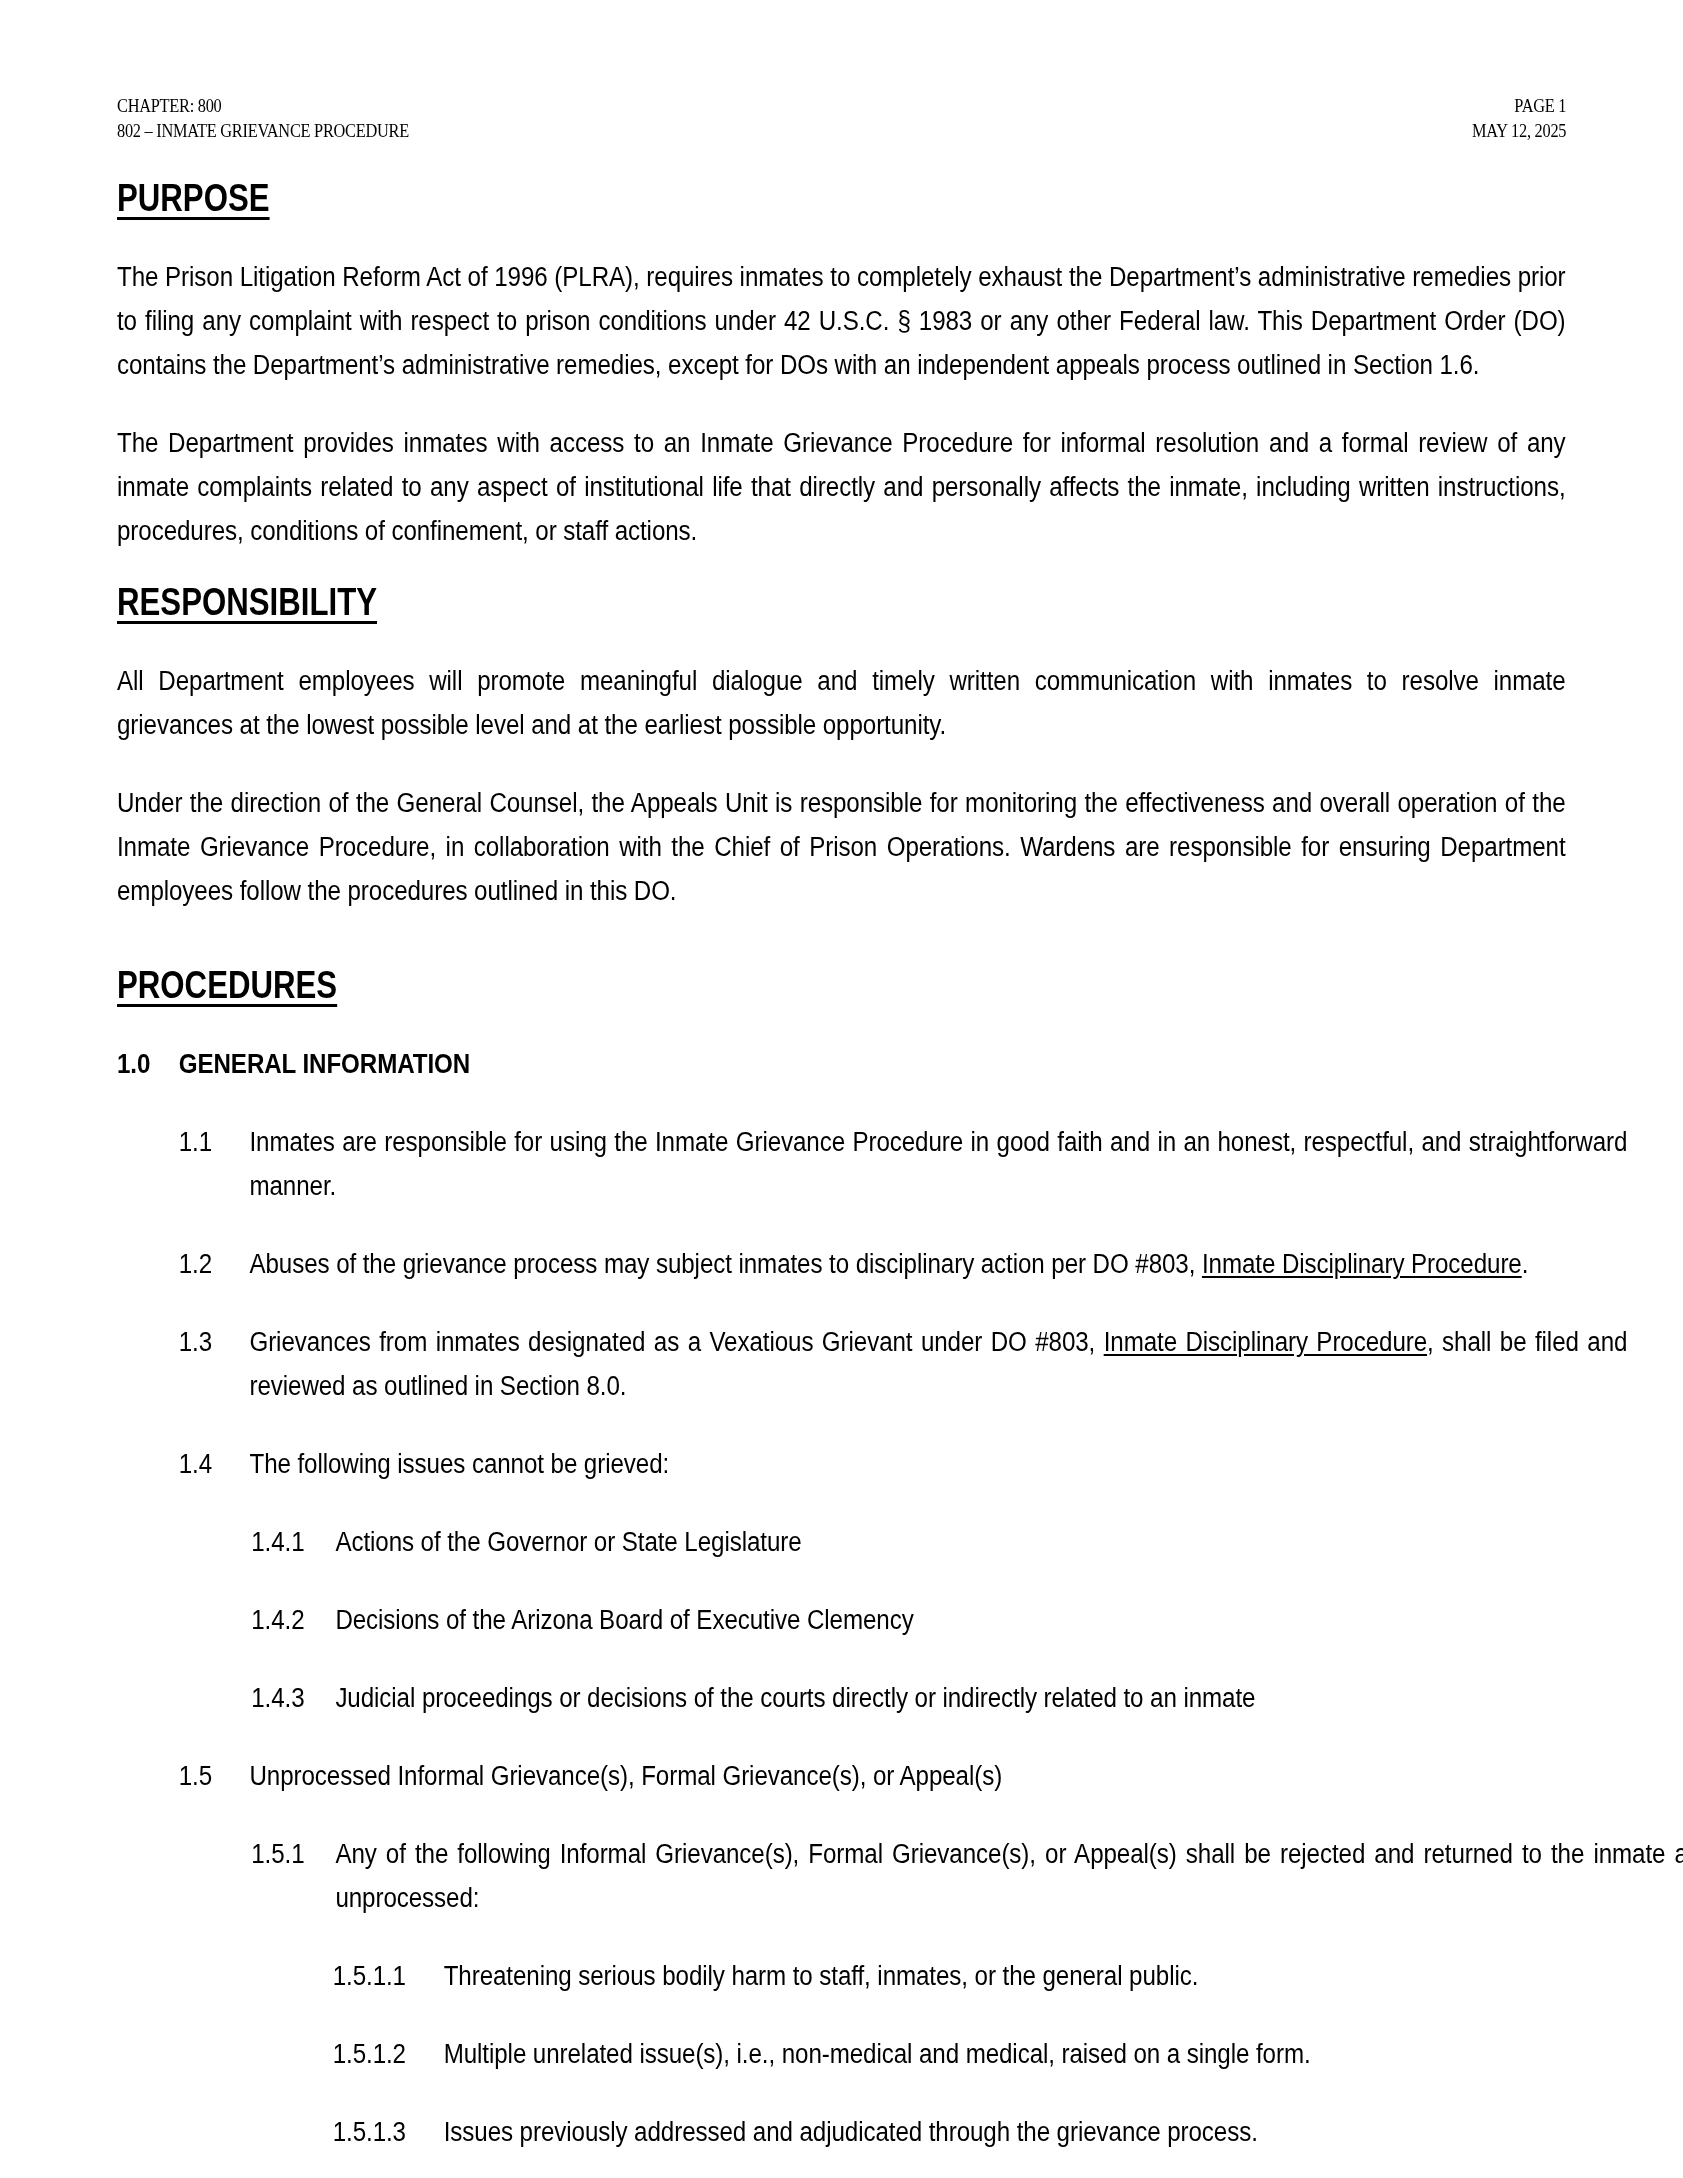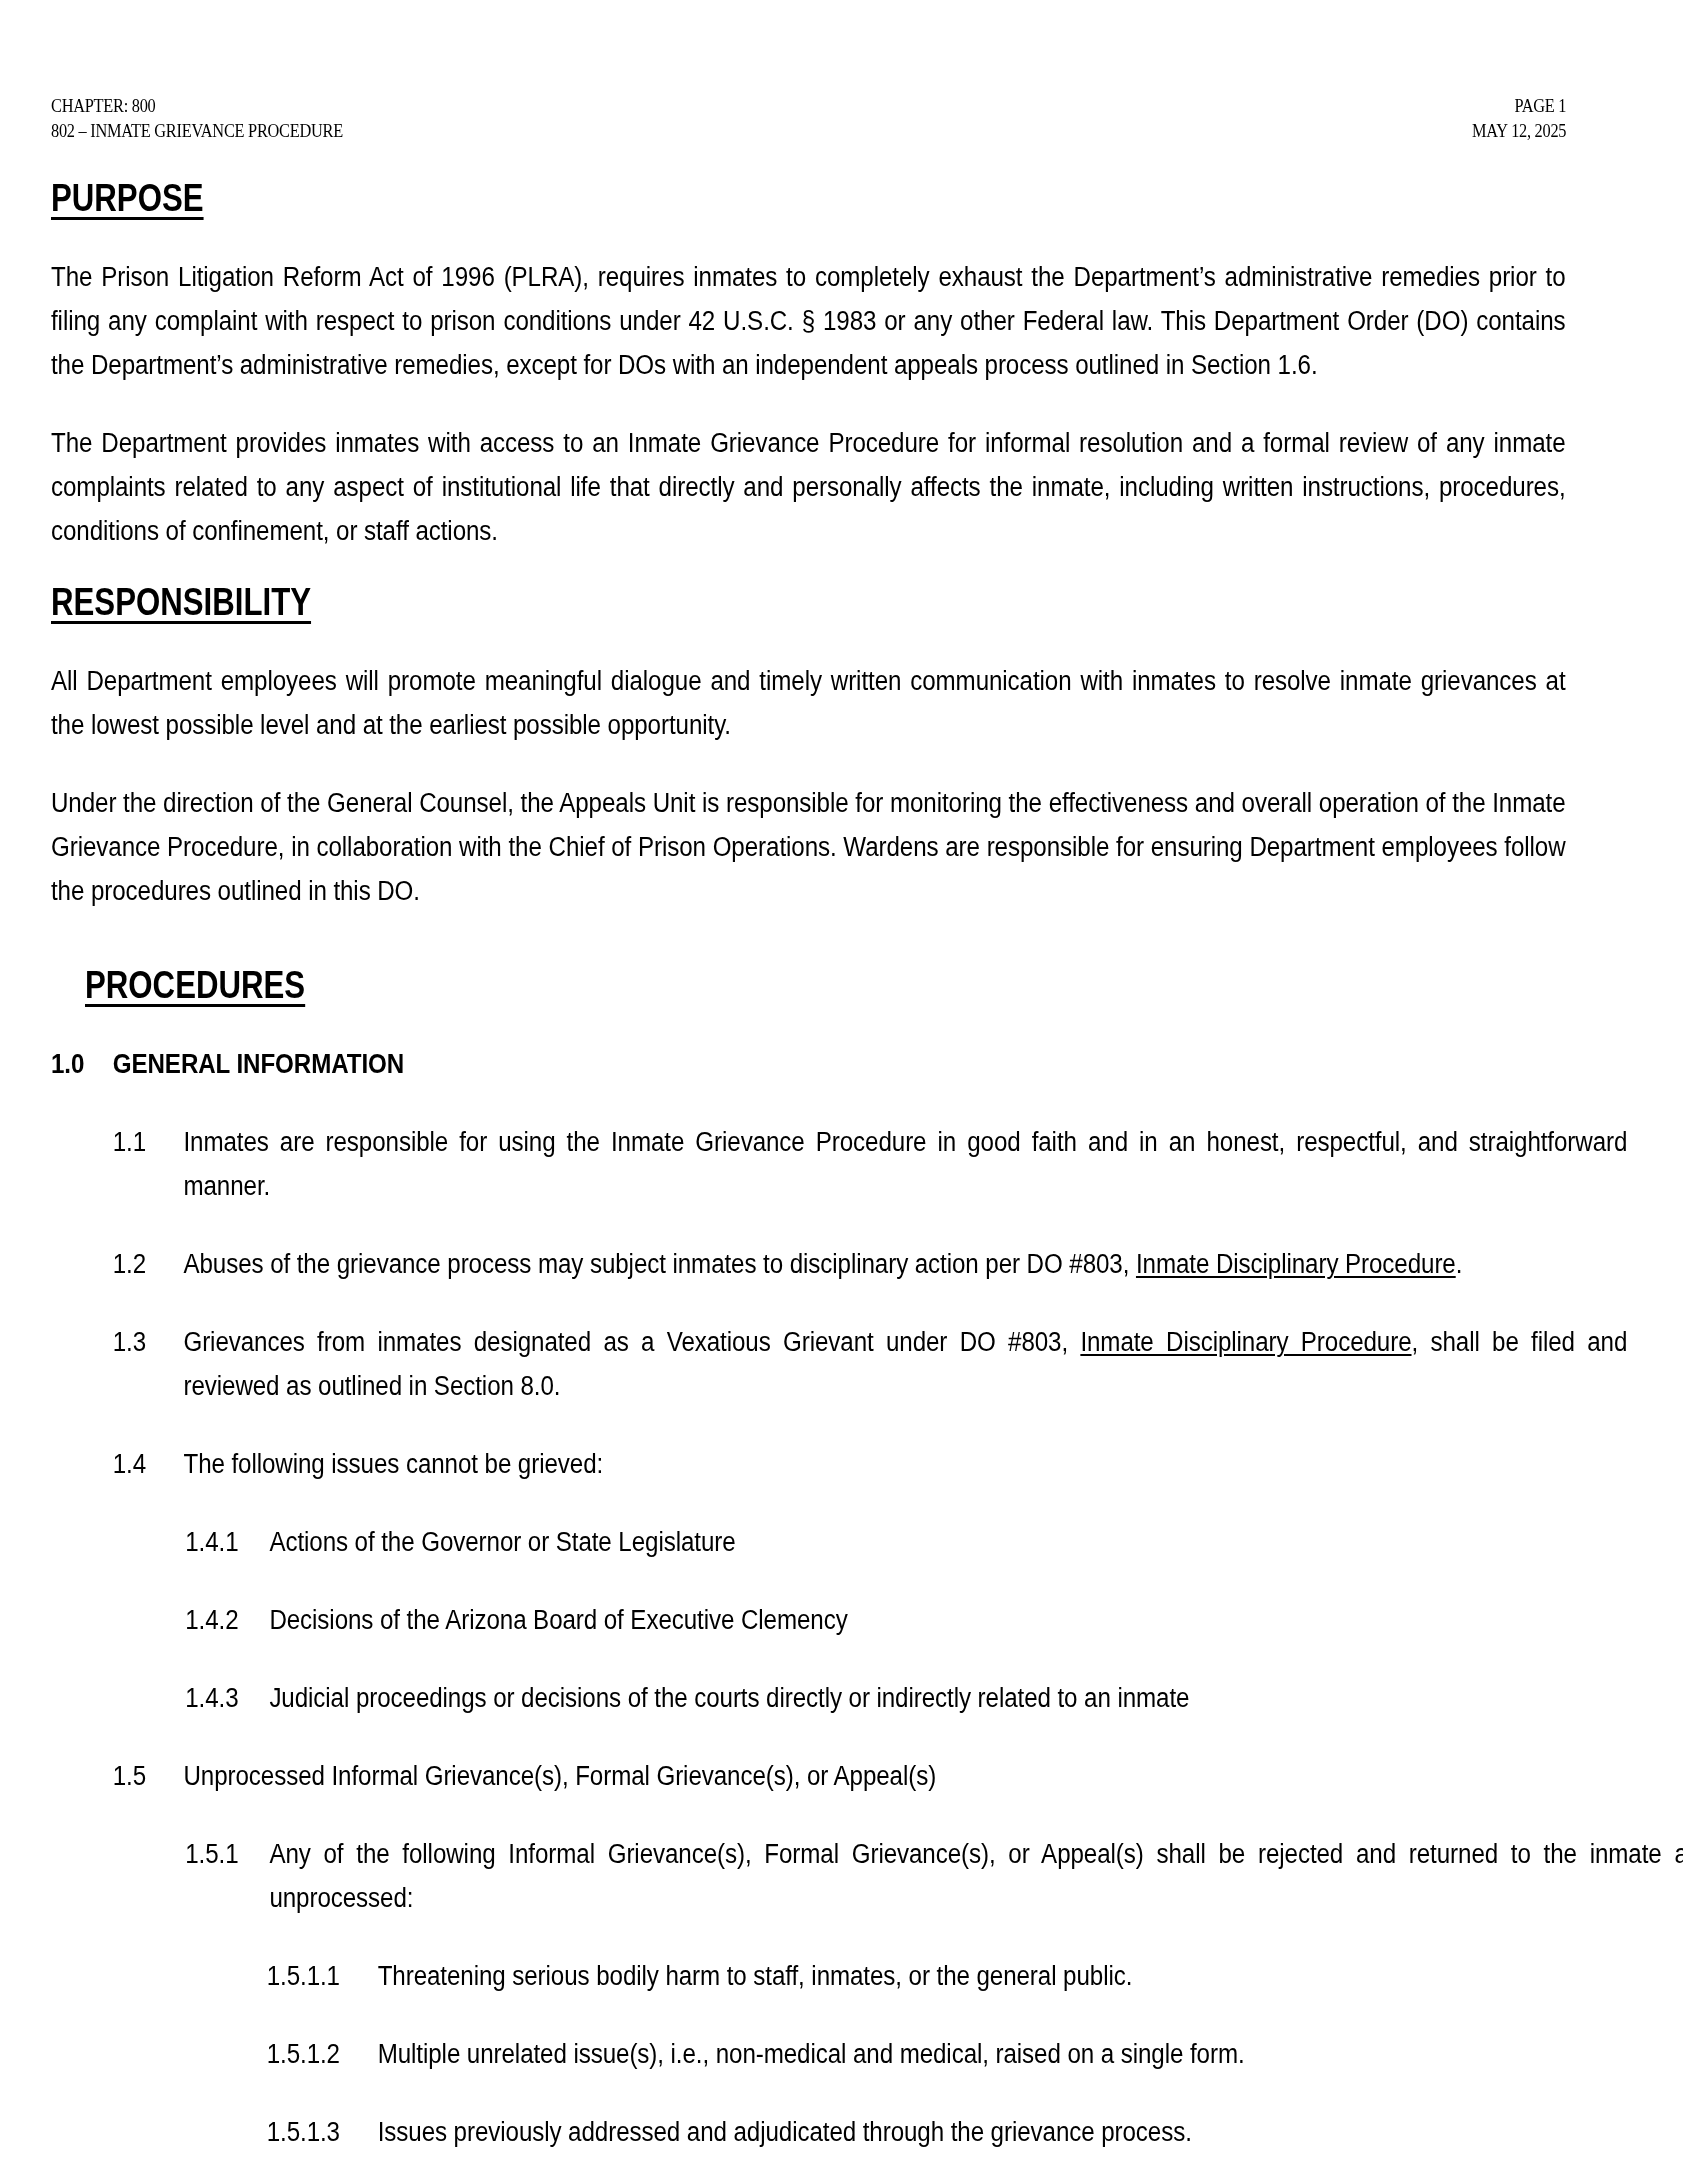--- a/index.html
+++ b/index.html
@@ -12,21 +12,21 @@
     font-family: "Liberation Sans", sans-serif;
     color: #000000;
   }
 
   .page {
     position: relative;
     width: 1683px;
     height: 2178px;
     background: #ffffff;
     box-sizing: border-box;
-    padding: 63px 117px 0 51px;
+    padding: 63px 117px 0 117px;
     overflow: hidden;
   }
 
   
   .doc-header {
     display: flex;
     justify-content: space-between;
     align-items: flex-start;
     font-family: "Liberation Serif", serif;
     font-size: 19px;
@@ -52,21 +52,21 @@
     text-underline-offset: 6px;
     text-decoration-thickness: 3px;
     transform: scaleX(0.80);
     transform-origin: left center;
     display: inline-block;
     white-space: nowrap;
   }
   .heading-wrap { margin: 0; }
   .heading-purpose        { margin-top: 35px; }
   .heading-responsibility { margin-top: 29px; }
-  .heading-procedures     { margin-top: 52px; margin-left: 34px; }
+  .heading-procedures     { margin-top: 52px; }
 
   
   .body-para {
     font-size: 27px;
     line-height: 44px;
     text-align: justify;
     text-justify: inter-word;
     letter-spacing: -0.1px;
     transform: scaleX(0.895);
     transform-origin: left top;

